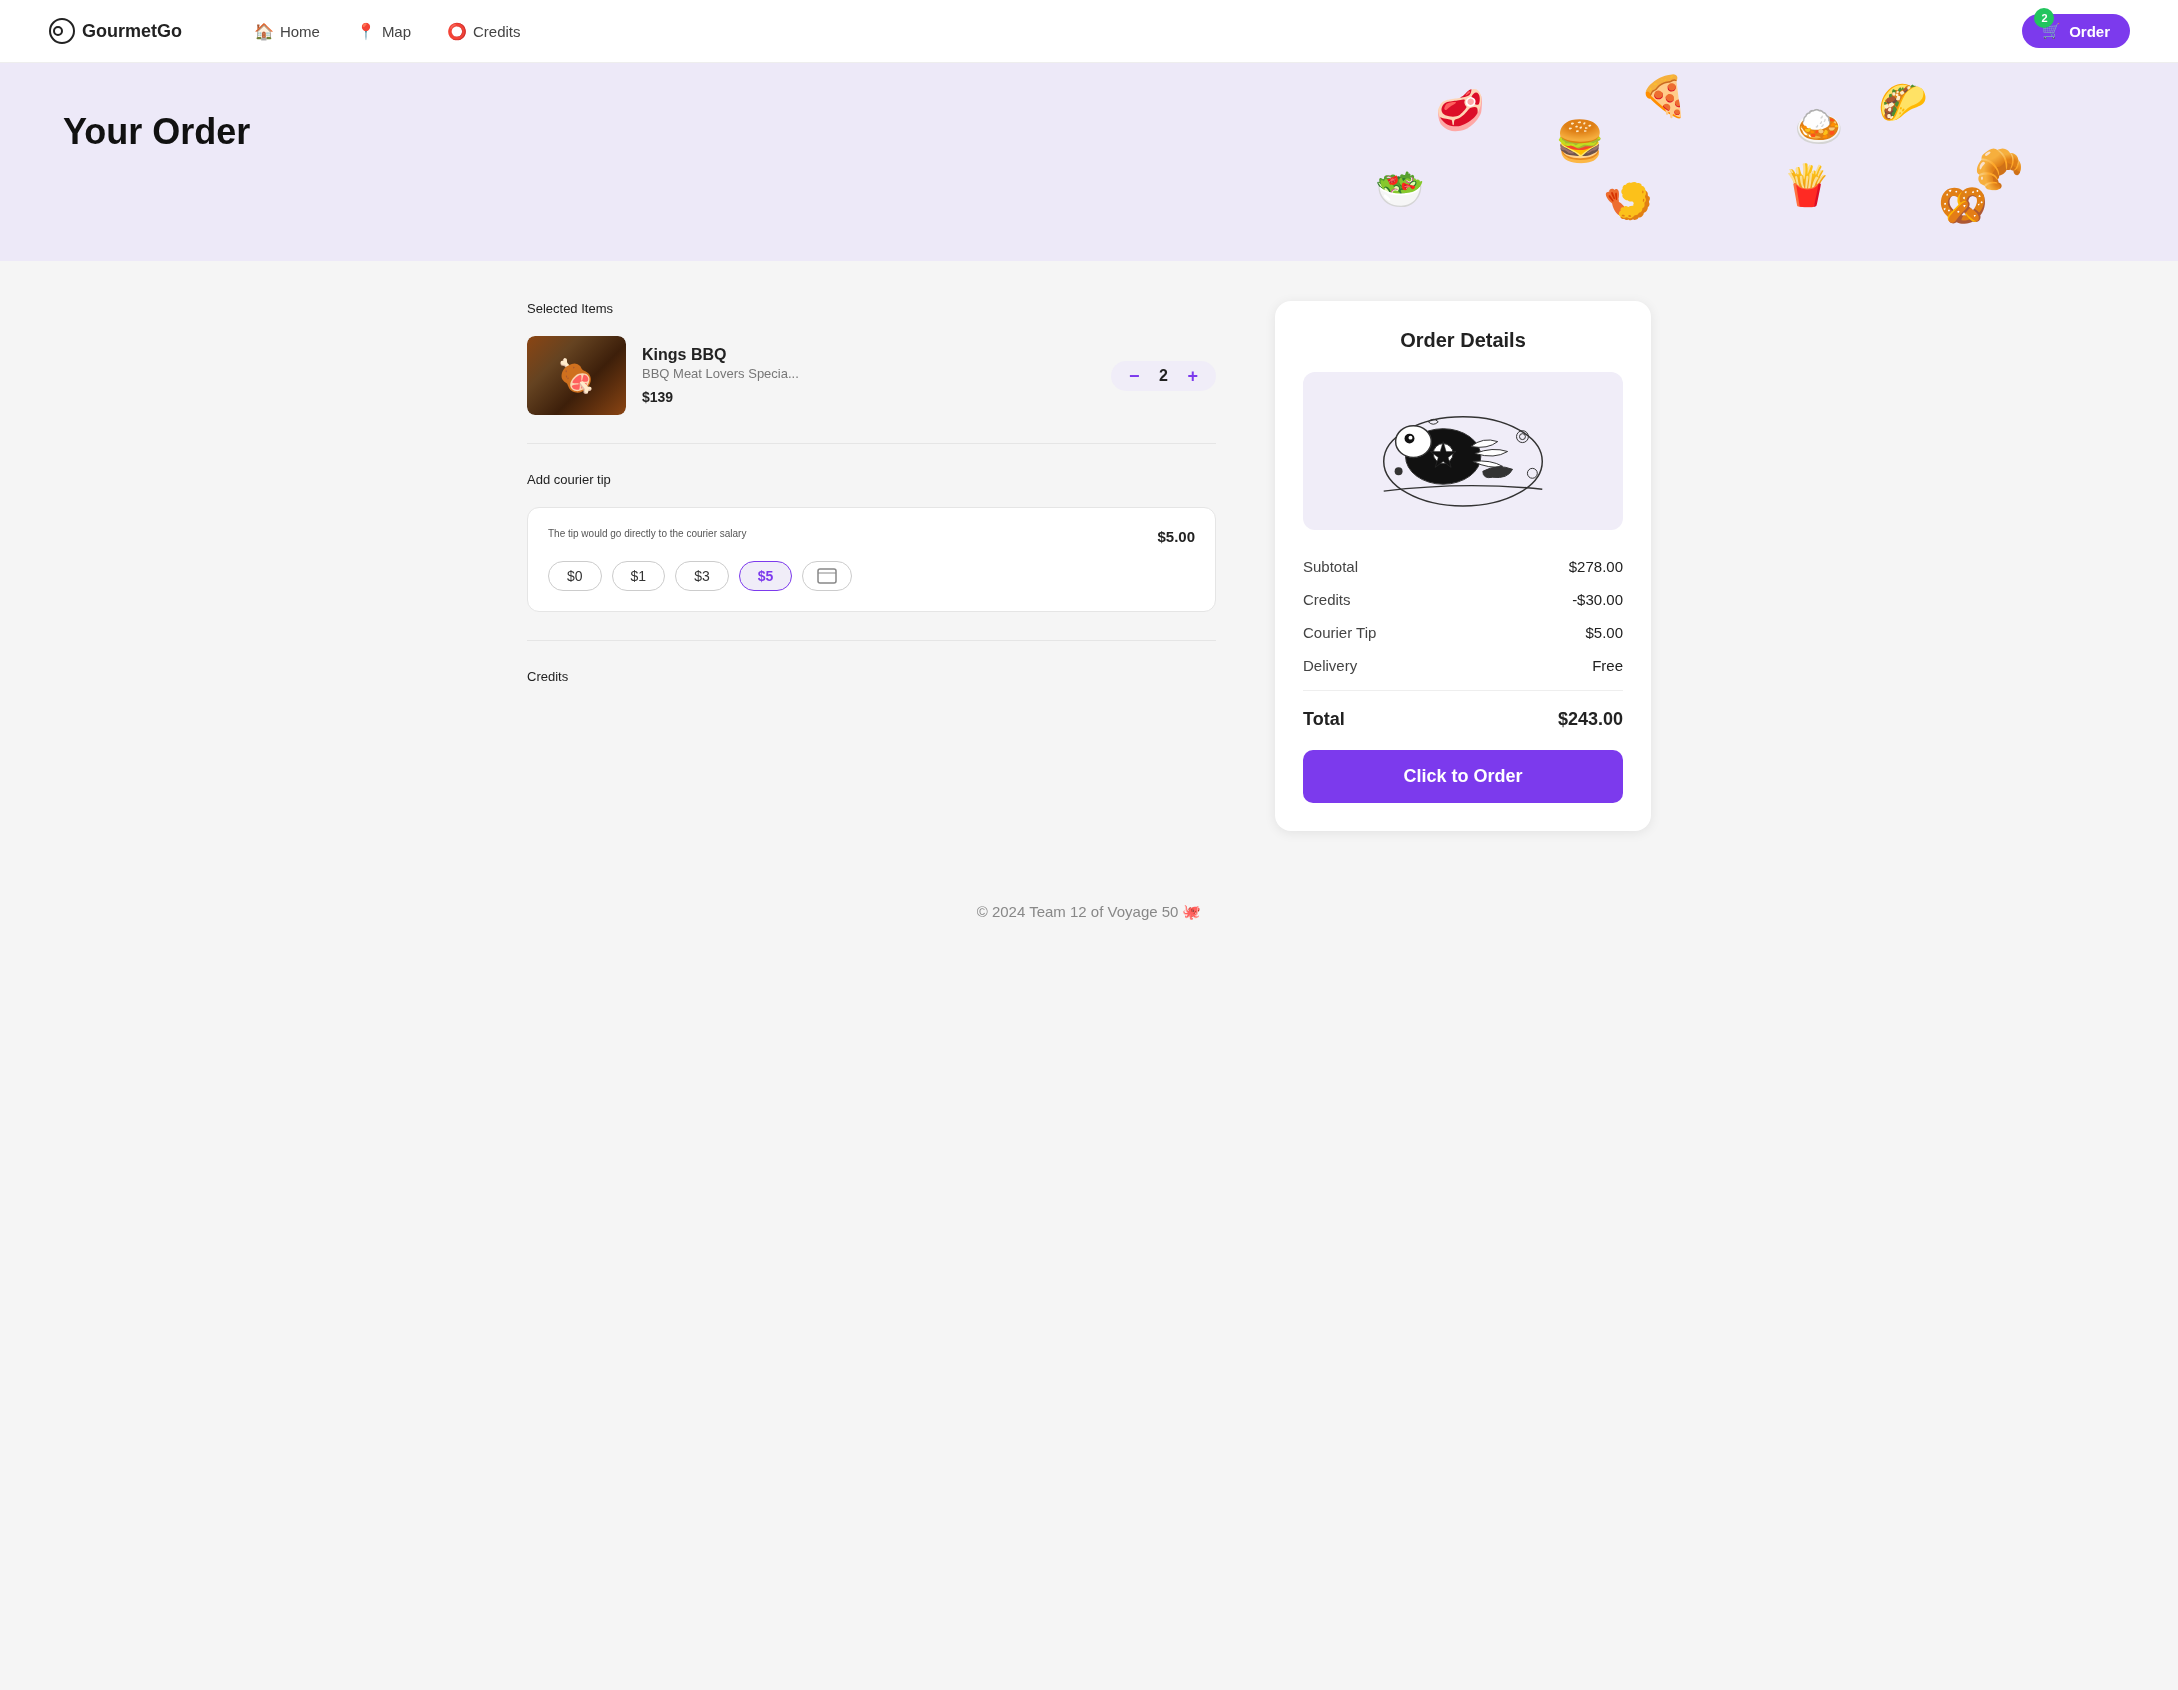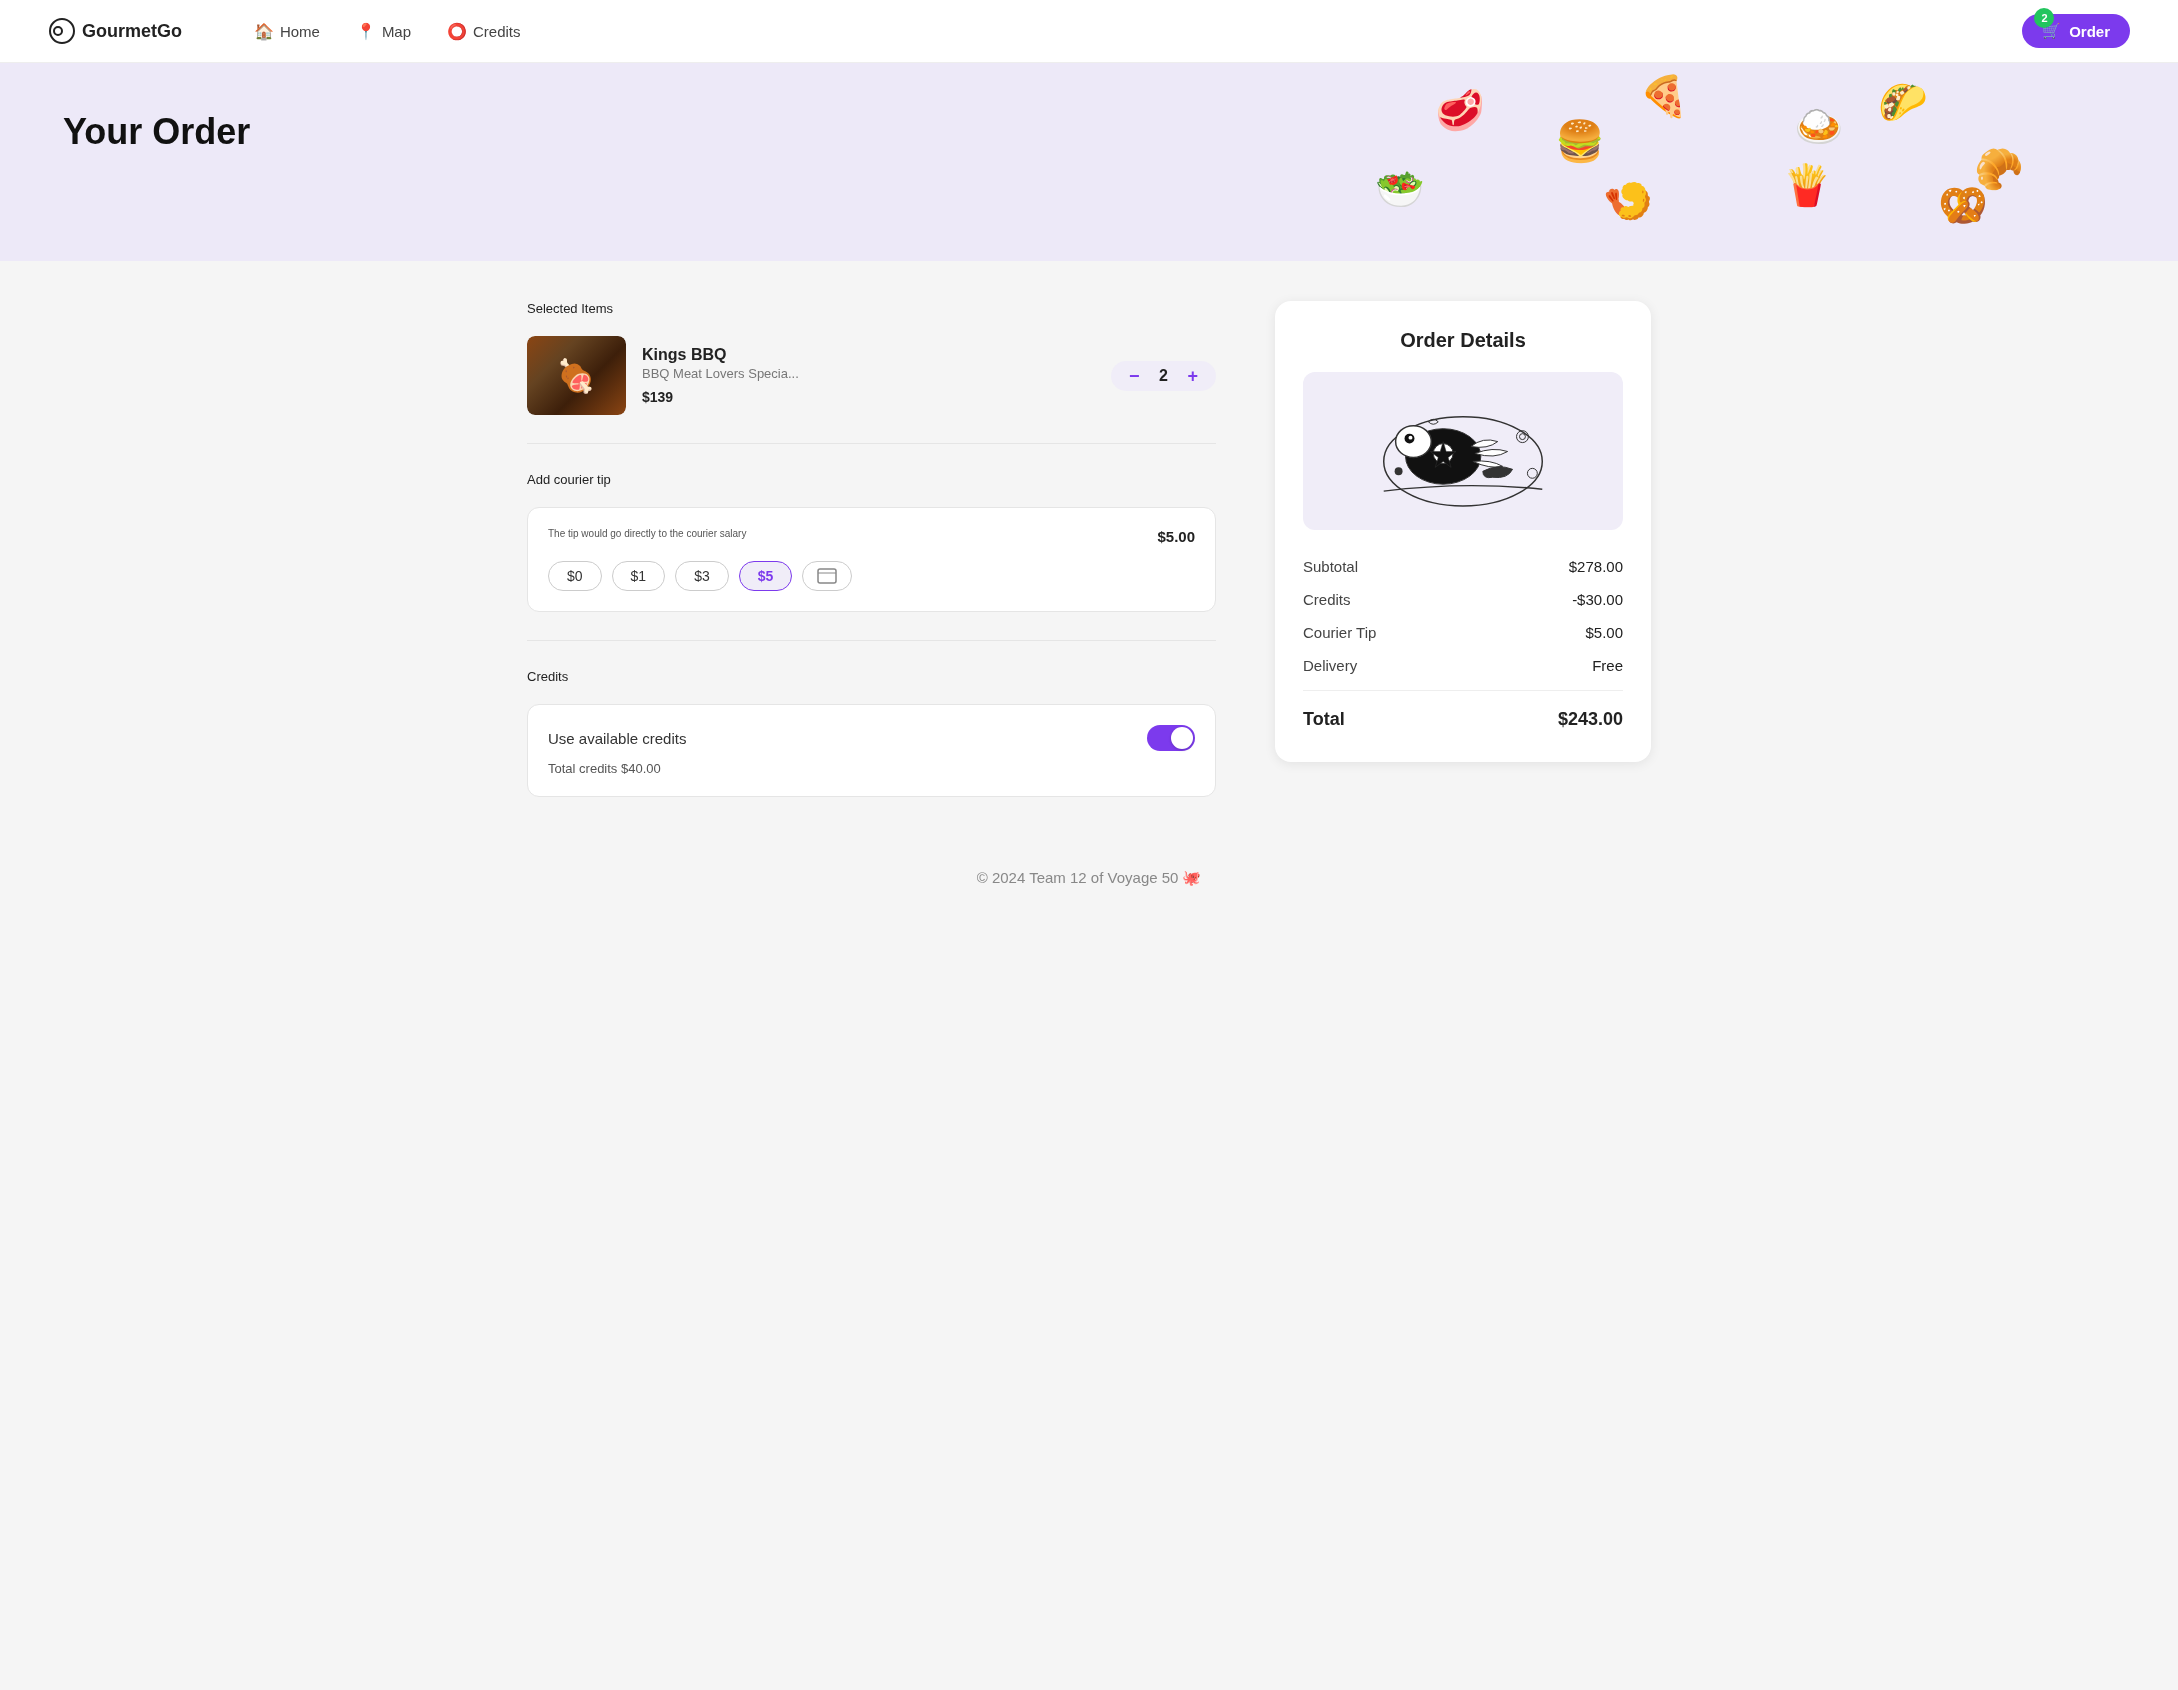--- a/index.html
+++ b/index.html
@@ -409,29 +409,20 @@
             <rect x="1" y="1" width="18" height="14" rx="2" stroke="#888" stroke-width="1.5" fill="none"></rect>
             <line x1="1" y1="5" x2="19" y2="5" stroke="#888" stroke-width="1"></line>
           </svg>
         </button>
       </div>
     </div>
 
     <hr class="divider">
 
     <h2 class="section-title">Credits</h2>
-    <div class="credits-box">
-      <div class="credits-toggle-row">
-        <span class="credits-label">Use available credits</span>
-        <div class="toggle">
-          <div class="toggle-thumb"></div>
-        </div>
-      </div>
-      <div class="credits-total">Total credits $40.00</div>
-    </div>
 
   </div>
 
   <div class="right-col">
     <div class="right-col-wrapper">
       <div class="order-card">
         <h2 class="order-card-title">Order Details</h2>
 
         
         <div class="order-illustration">
@@ -483,20 +474,21 @@
           <span class="order-row-value free">Free</span>
         </div>
 
         <hr class="order-divider">
 
         <div class="order-total-row">
           <span>Total</span>
           <span>$243.00</span>
         </div>
 
+        <button class="order-btn">Click to Order</button>
       </div>
     </div>
   </div>
 
 </div>
 
 <footer>
   <span>© 2024 Team 12 of Voyage 50 🐙</span>
 </footer>
 

